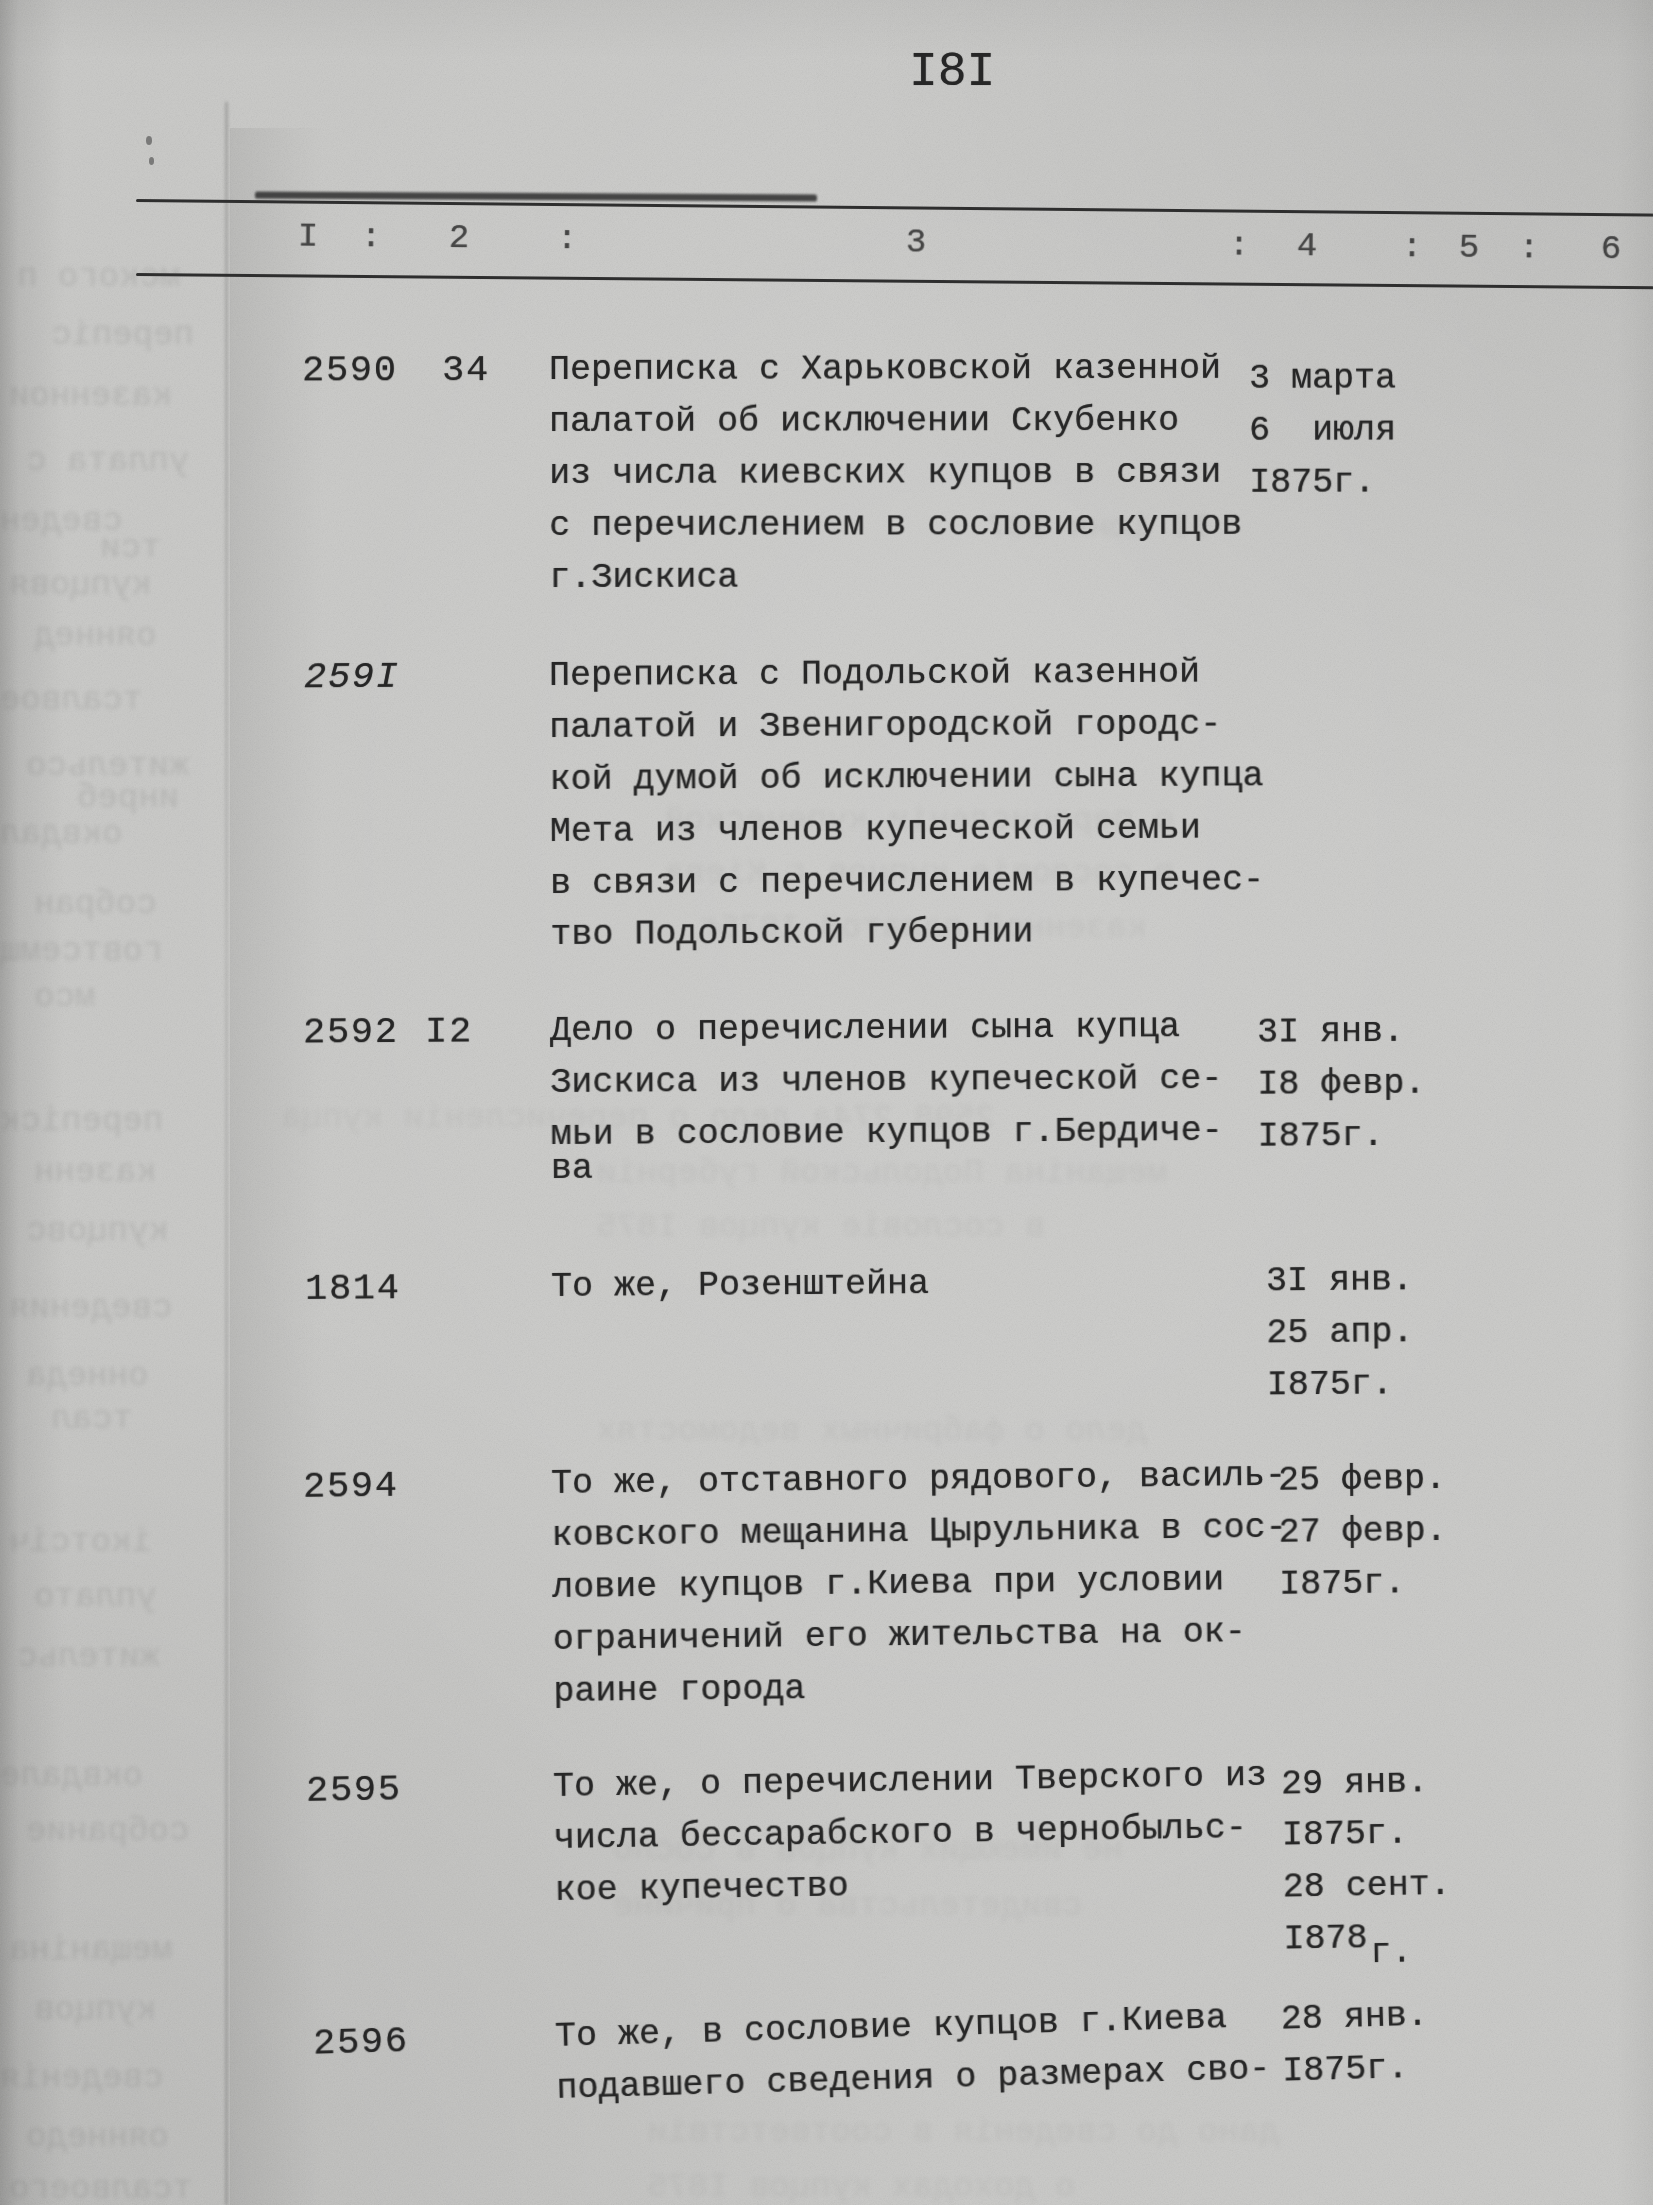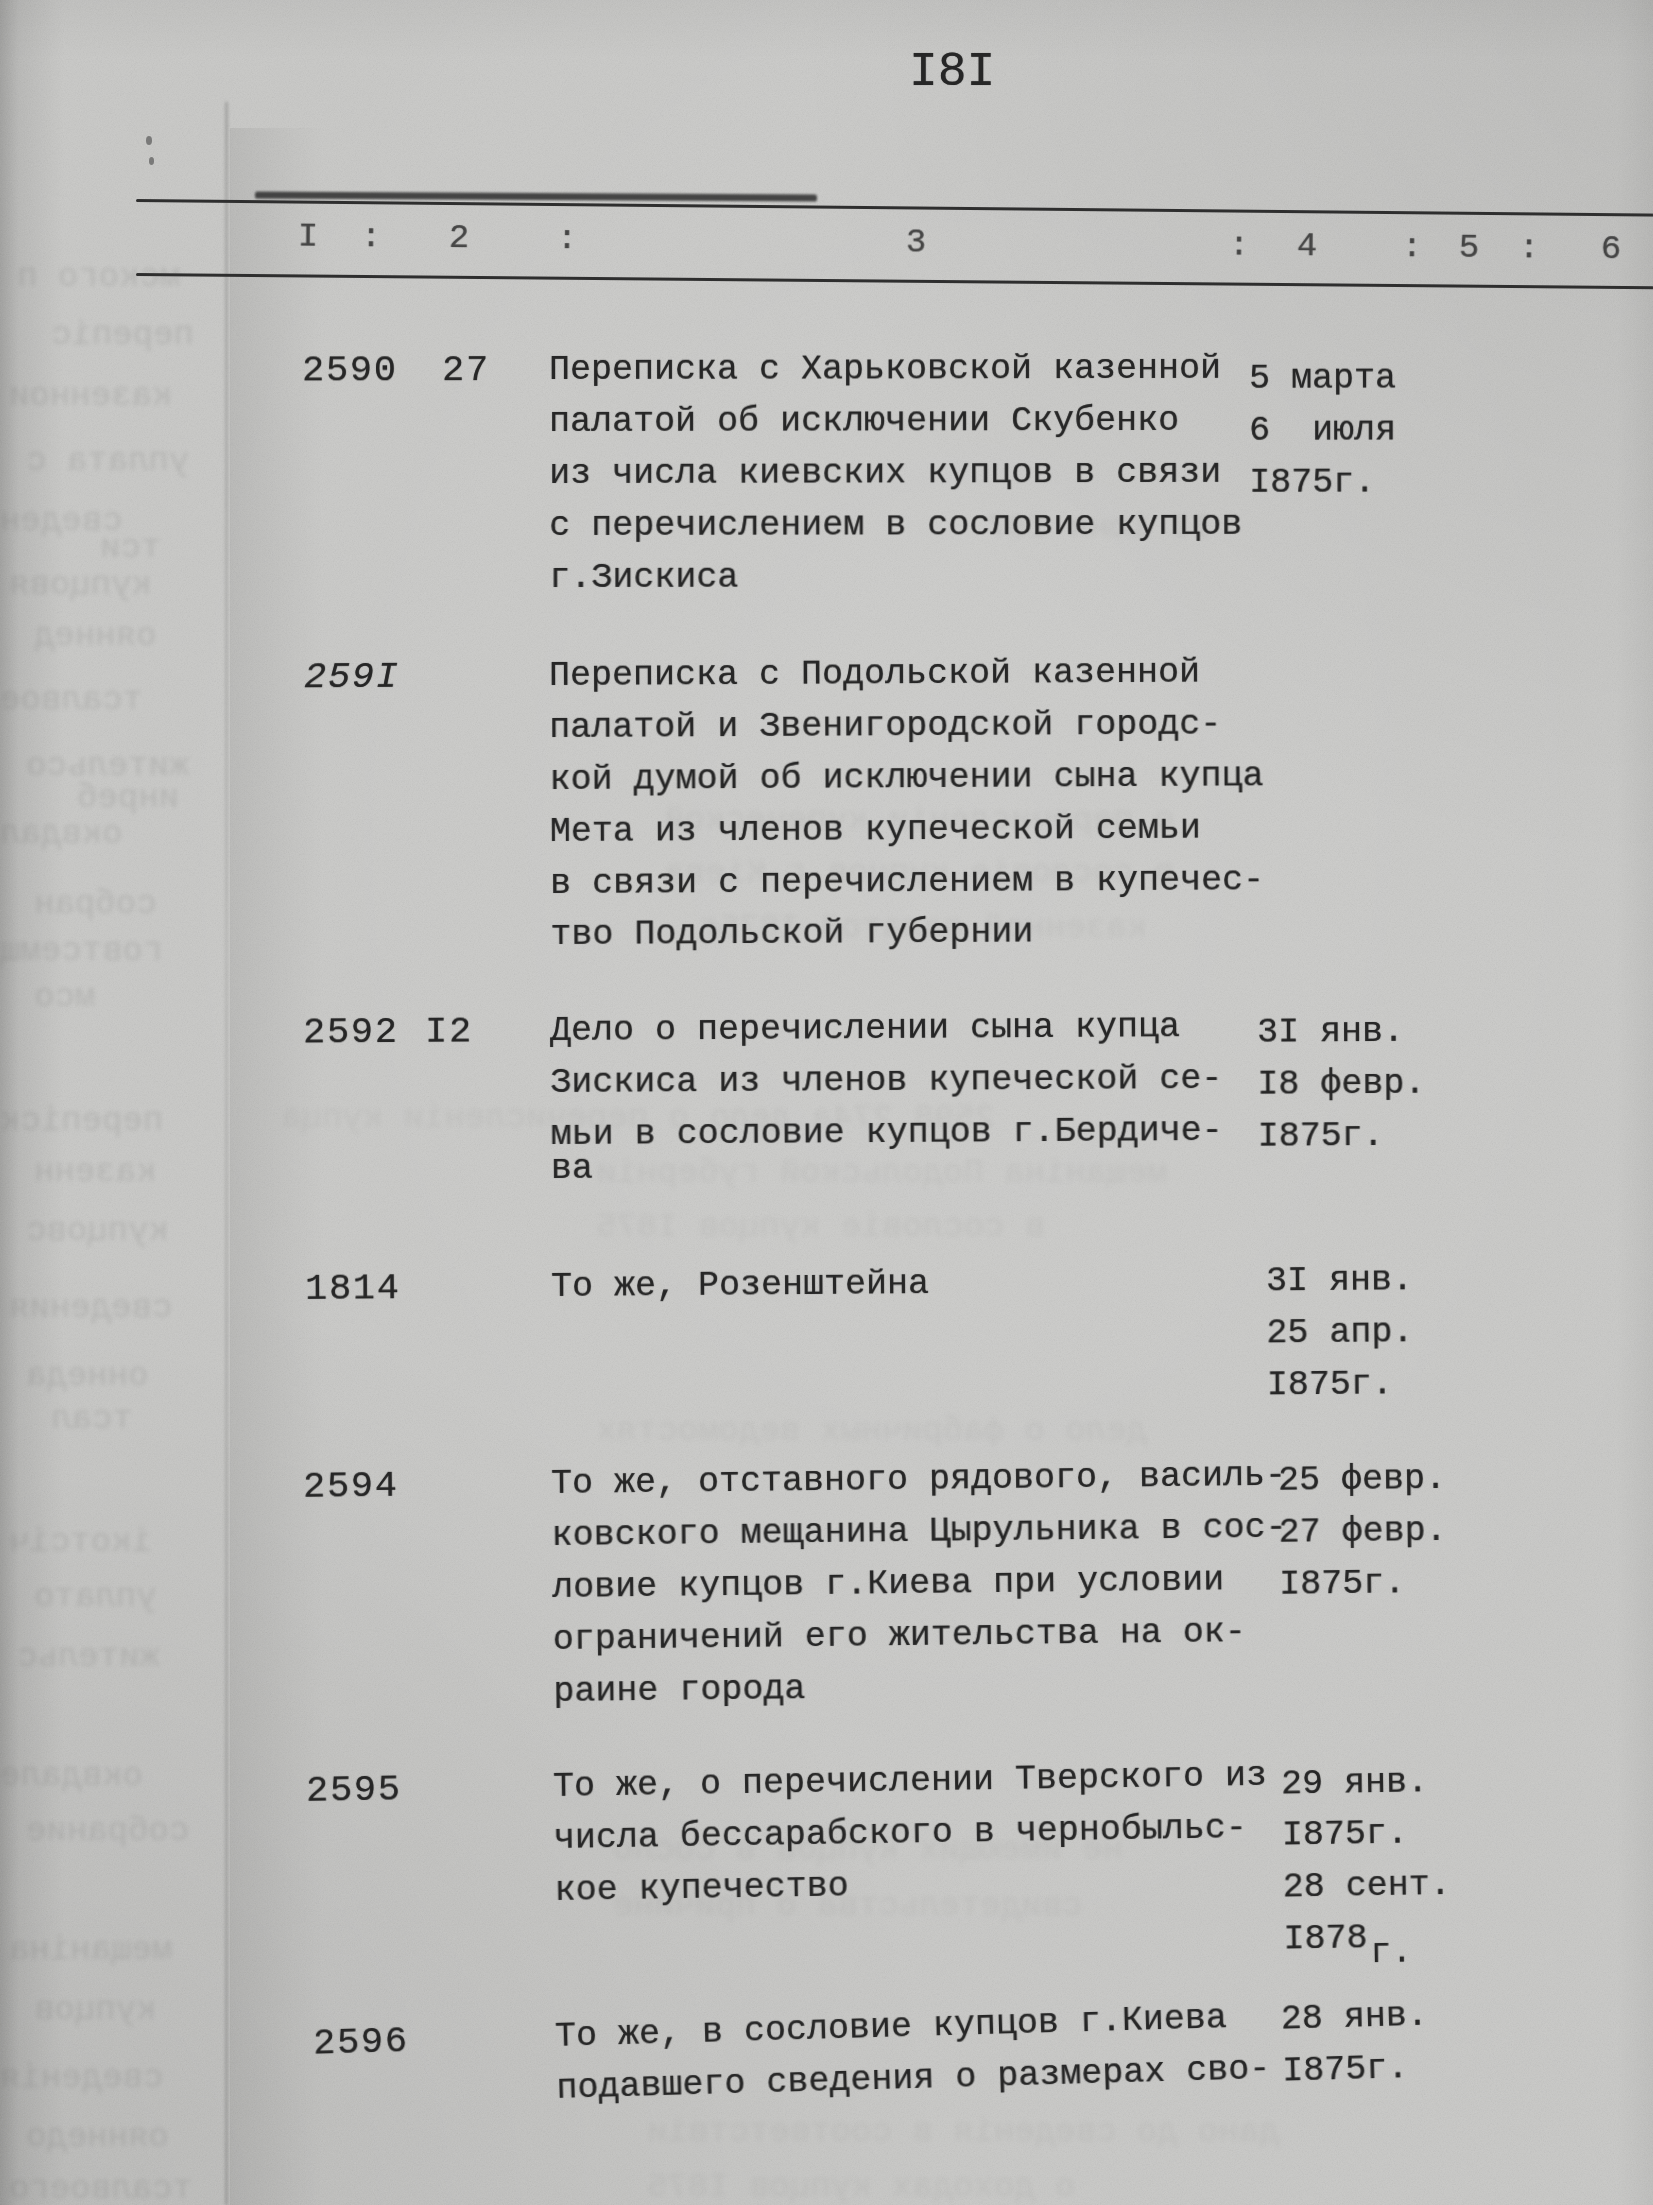--- a/index.html
+++ b/index.html
@@ -85,27 +85,27 @@
       <div class="t hdr-cell" style="left: 1161px; top: 0px;">4</div>
       <div class="t hdr-cell" style="left: 1266px; top: 0px;">:</div>
       <div class="t hdr-cell" style="left: 1323px; top: 0px;">5</div>
       <div class="t hdr-cell" style="left: 1383px; top: 0px;">:</div>
       <div class="t hdr-cell" style="left: 1465px; top: 0px;">6</div>
     </div>
 
   <div id="entries">
       <div class="entry" style="top: 351px; transform: rotate(-0.1deg); transform-origin: 553px 17px;">
         <div class="t num" style="left: 302px; top: 0px;">2590</div>
-        <div class="t num" style="left: 442px; top: 0px;">27</div>
+        <div class="t num" style="left: 442px; top: 0px;">34</div>
         <div class="t" style="left: 549px; top: 0px;">Переписка с Харьковской казенной</div>
         <div class="t" style="left: 549px; top: 52px;">палатой об исключении Скубенко</div>
         <div class="t" style="left: 549px; top: 104px;">из числа киевских купцов в связи</div>
         <div class="t" style="left: 549px; top: 156px;">с перечислением в сословие купцов</div>
         <div class="t" style="left: 549px; top: 208px;">г.Зискиса</div>
-        <div class="t" style="left: 1249px; top: 10.2px;">5 марта</div>
+        <div class="t" style="left: 1249px; top: 10.2px;">3 марта</div>
         <div class="t" style="left: 1249px; top: 62px;">6  июля</div>
         <div class="t" style="left: 1249px; top: 114px;">I875г.</div>
       </div>
       <div class="entry" style="top: 657px; transform: rotate(-0.3deg); transform-origin: 553px 17px;">
         <div class="t num" style="left: 304px; top: 0px; font-style: italic;">259I</div>
         <div class="t" style="left: 549px; top: 0px;">Переписка с Подольской казенной</div>
         <div class="t" style="left: 549px; top: 52px;">палатой и Звенигородской городс-</div>
         <div class="t" style="left: 549px; top: 104px;">кой думой об исключении сына купца</div>
         <div class="t" style="left: 549px; top: 156px;">Мета из членов купеческой семьи</div>
         <div class="t" style="left: 549px; top: 208px;">в связи с перечислением в купечес-</div>

